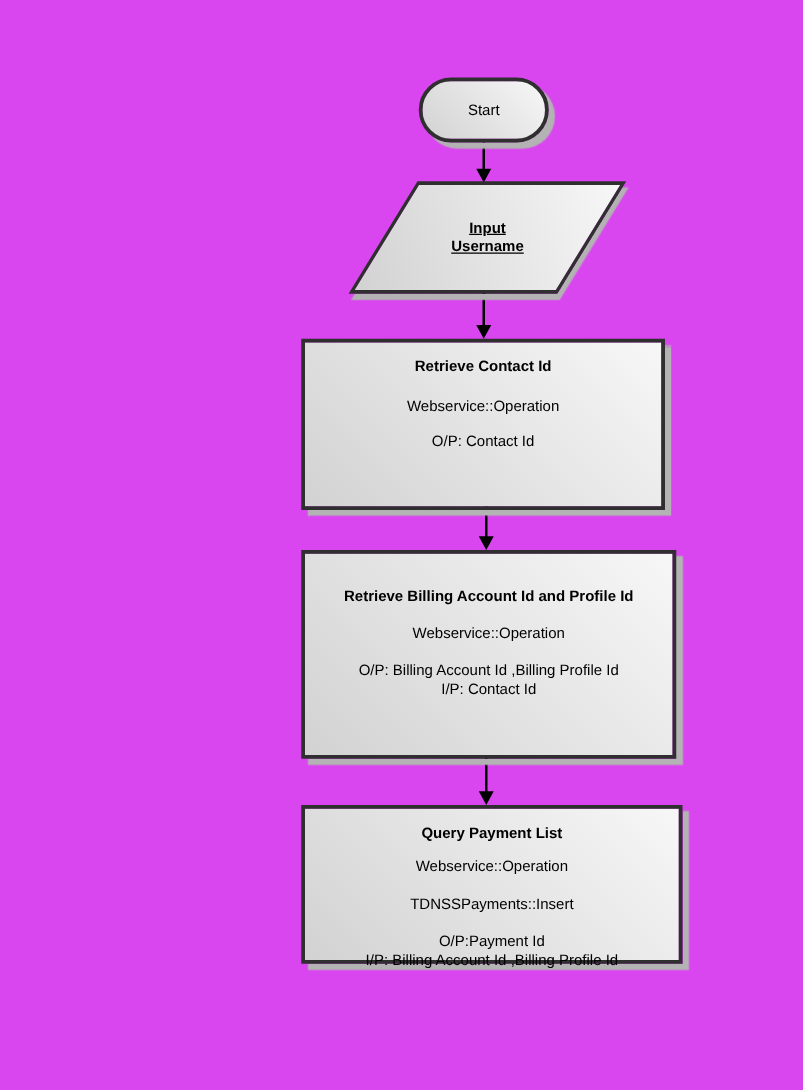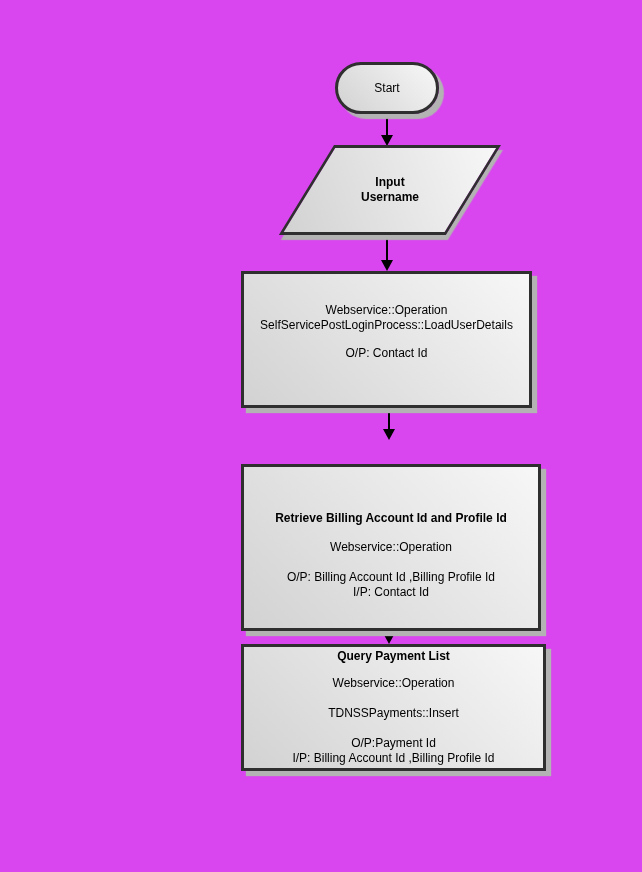--- a/index.html
+++ b/index.html
@@ -34,29 +34,29 @@
     display:flex;align-items:center;justify-content:center;
     font-size:12px;line-height:15px;
   }
   .io-shape{
     left:334px;top:145px;width:167px;height:90px;
     transform:skewX(-31.5deg);transform-origin:top left;
   }
   .io-text{
     position:absolute;left:279px;top:145px;width:222px;height:90px;
     display:flex;flex-direction:column;align-items:center;justify-content:center;
-    font-size:12px;line-height:15px;font-weight:bold;text-align:center;
+    font-size:12px;line-height:15px;font-weight:bold;text-align:center;text-decoration:underline;
   }
   .process{
     font-size:12px;line-height:15px;text-align:center;
   }
   .process .ptitle{font-weight:bold;}
   #box1{left:241px;top:271px;width:291px;height:137px;padding-top:12px;}
-  #box2{left:241px;top:440px;width:300px;height:167px;padding-top:44px;margin-top:24px;}
-  #box3{left:241px;top:644px;width:305px;height:127px;padding-top:2px;}
+  #box2{left:241px;top:440px;width:300px;height:167px;padding-top:27px;}
+  #box3{left:241px;top:644px;width:305px;height:127px;padding-top:12px;}
   .g12{height:12px;} .g13{height:13px;} .g14{height:14px;}
   .g15{height:15px;} .g17{height:17px;}
 </style>
 </head>
 <body>
 
 <div class="canvas">
 
   <div class="vline" style="left:386px;top:113px;height:23px"></div>
   <div class="arrowhead" style="left:381px;top:135px"></div>
@@ -74,23 +74,23 @@
     <span>Start</span>
   </div>
 
   <div class="shape io-shape"></div>
   <div class="io-text">
     <div>Input</div>
     <div>Username</div>
   </div>
 
   <div class="shape process" id="box1">
+    <div class="ptitle">Retrieve Contact Id</div>
     <div class="g17"></div>
     <div class="pline">Webservice::Operation</div>
-    <div class="pline">SelfServicePostLoginProcess::LoadUserDetails</div>
     <div class="g13"></div>
     <div class="pline">O/P: Contact Id</div>
   </div>
 
   <div class="shape process" id="box2">
     <div class="ptitle">Retrieve Billing Account Id and Profile Id</div>
     <div class="g14"></div>
     <div class="pline">Webservice::Operation</div>
     <div class="g15"></div>
     <div class="pline">O/P: Billing Account Id ,Billing Profile Id</div>

